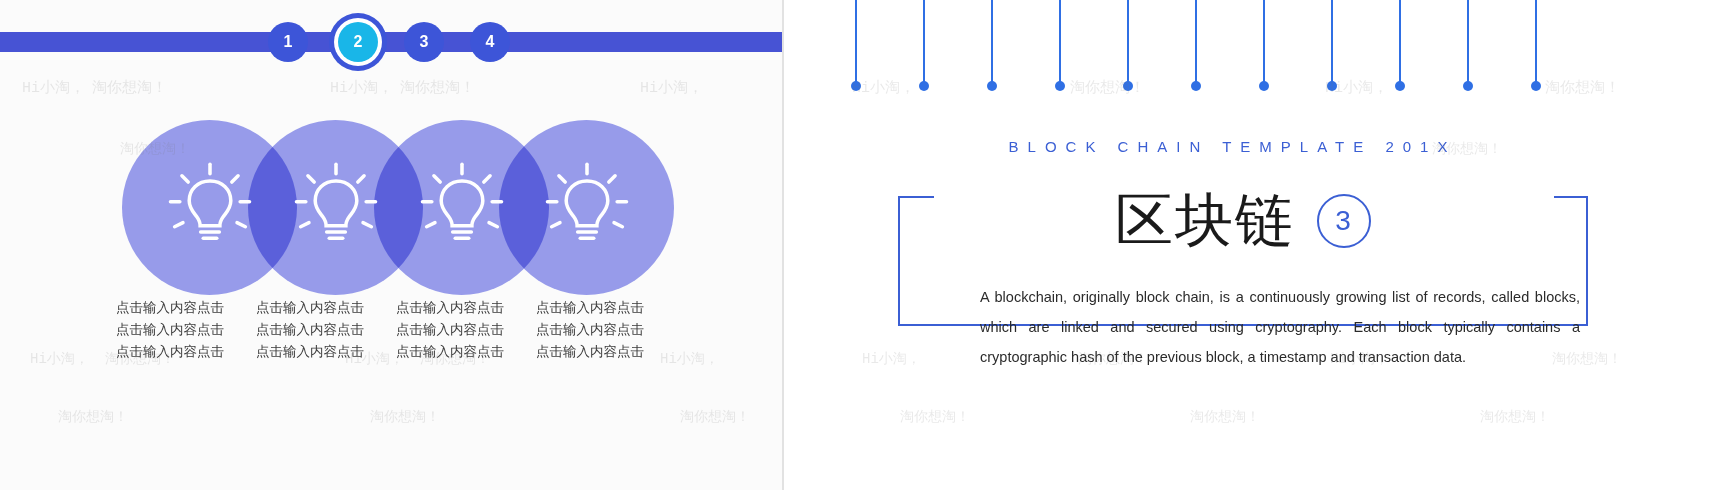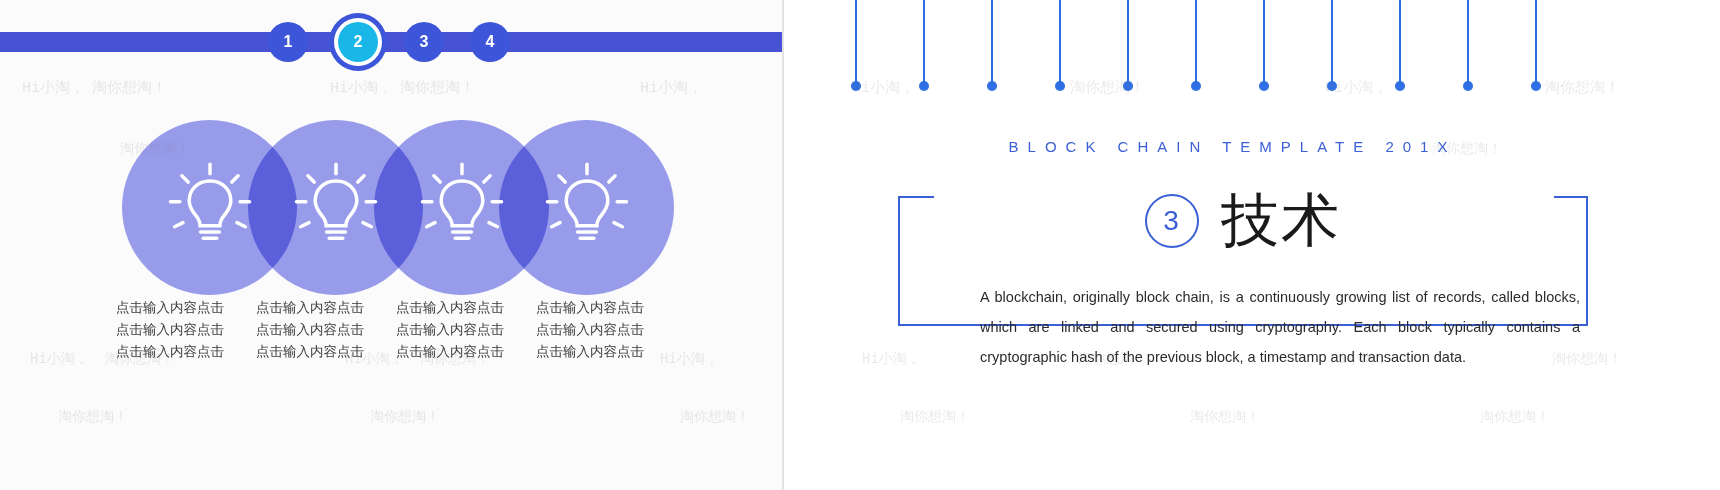--- a/index.html
+++ b/index.html
@@ -387,22 +387,22 @@
           <span class="lolli-dot"></span>
         </div>
     </div>
 
     <div class="eyebrow">BLOCK CHAIN TEMPLATE 201X</div>
 
     <div class="title-frame"></div>
     <div class="title-frame-mask"></div>
 
     <div class="main-title">
+      <span>区块链</span>
       <span class="title-num">3</span>
-      <span>技术</span>
     </div>
 
     <div class="body-text">A blockchain, originally block chain, is a continuously growing list of records, called blocks, which are linked and secured using cryptography. Each block typically contains a cryptographic hash of the previous block, a timestamp and transaction data.</div>
   </div>
 
   <div class="wm wm-lg" style="left:22px;  top:78px;">Hi小淘，</div>
   <div class="wm wm-lg" style="left:92px;  top:78px;">淘你想淘！</div>
   <div class="wm wm-lg" style="left:330px; top:78px;">Hi小淘，</div>
   <div class="wm wm-lg" style="left:400px; top:78px;">淘你想淘！</div>
   <div class="wm wm-lg" style="left:640px; top:78px;">Hi小淘，</div>

